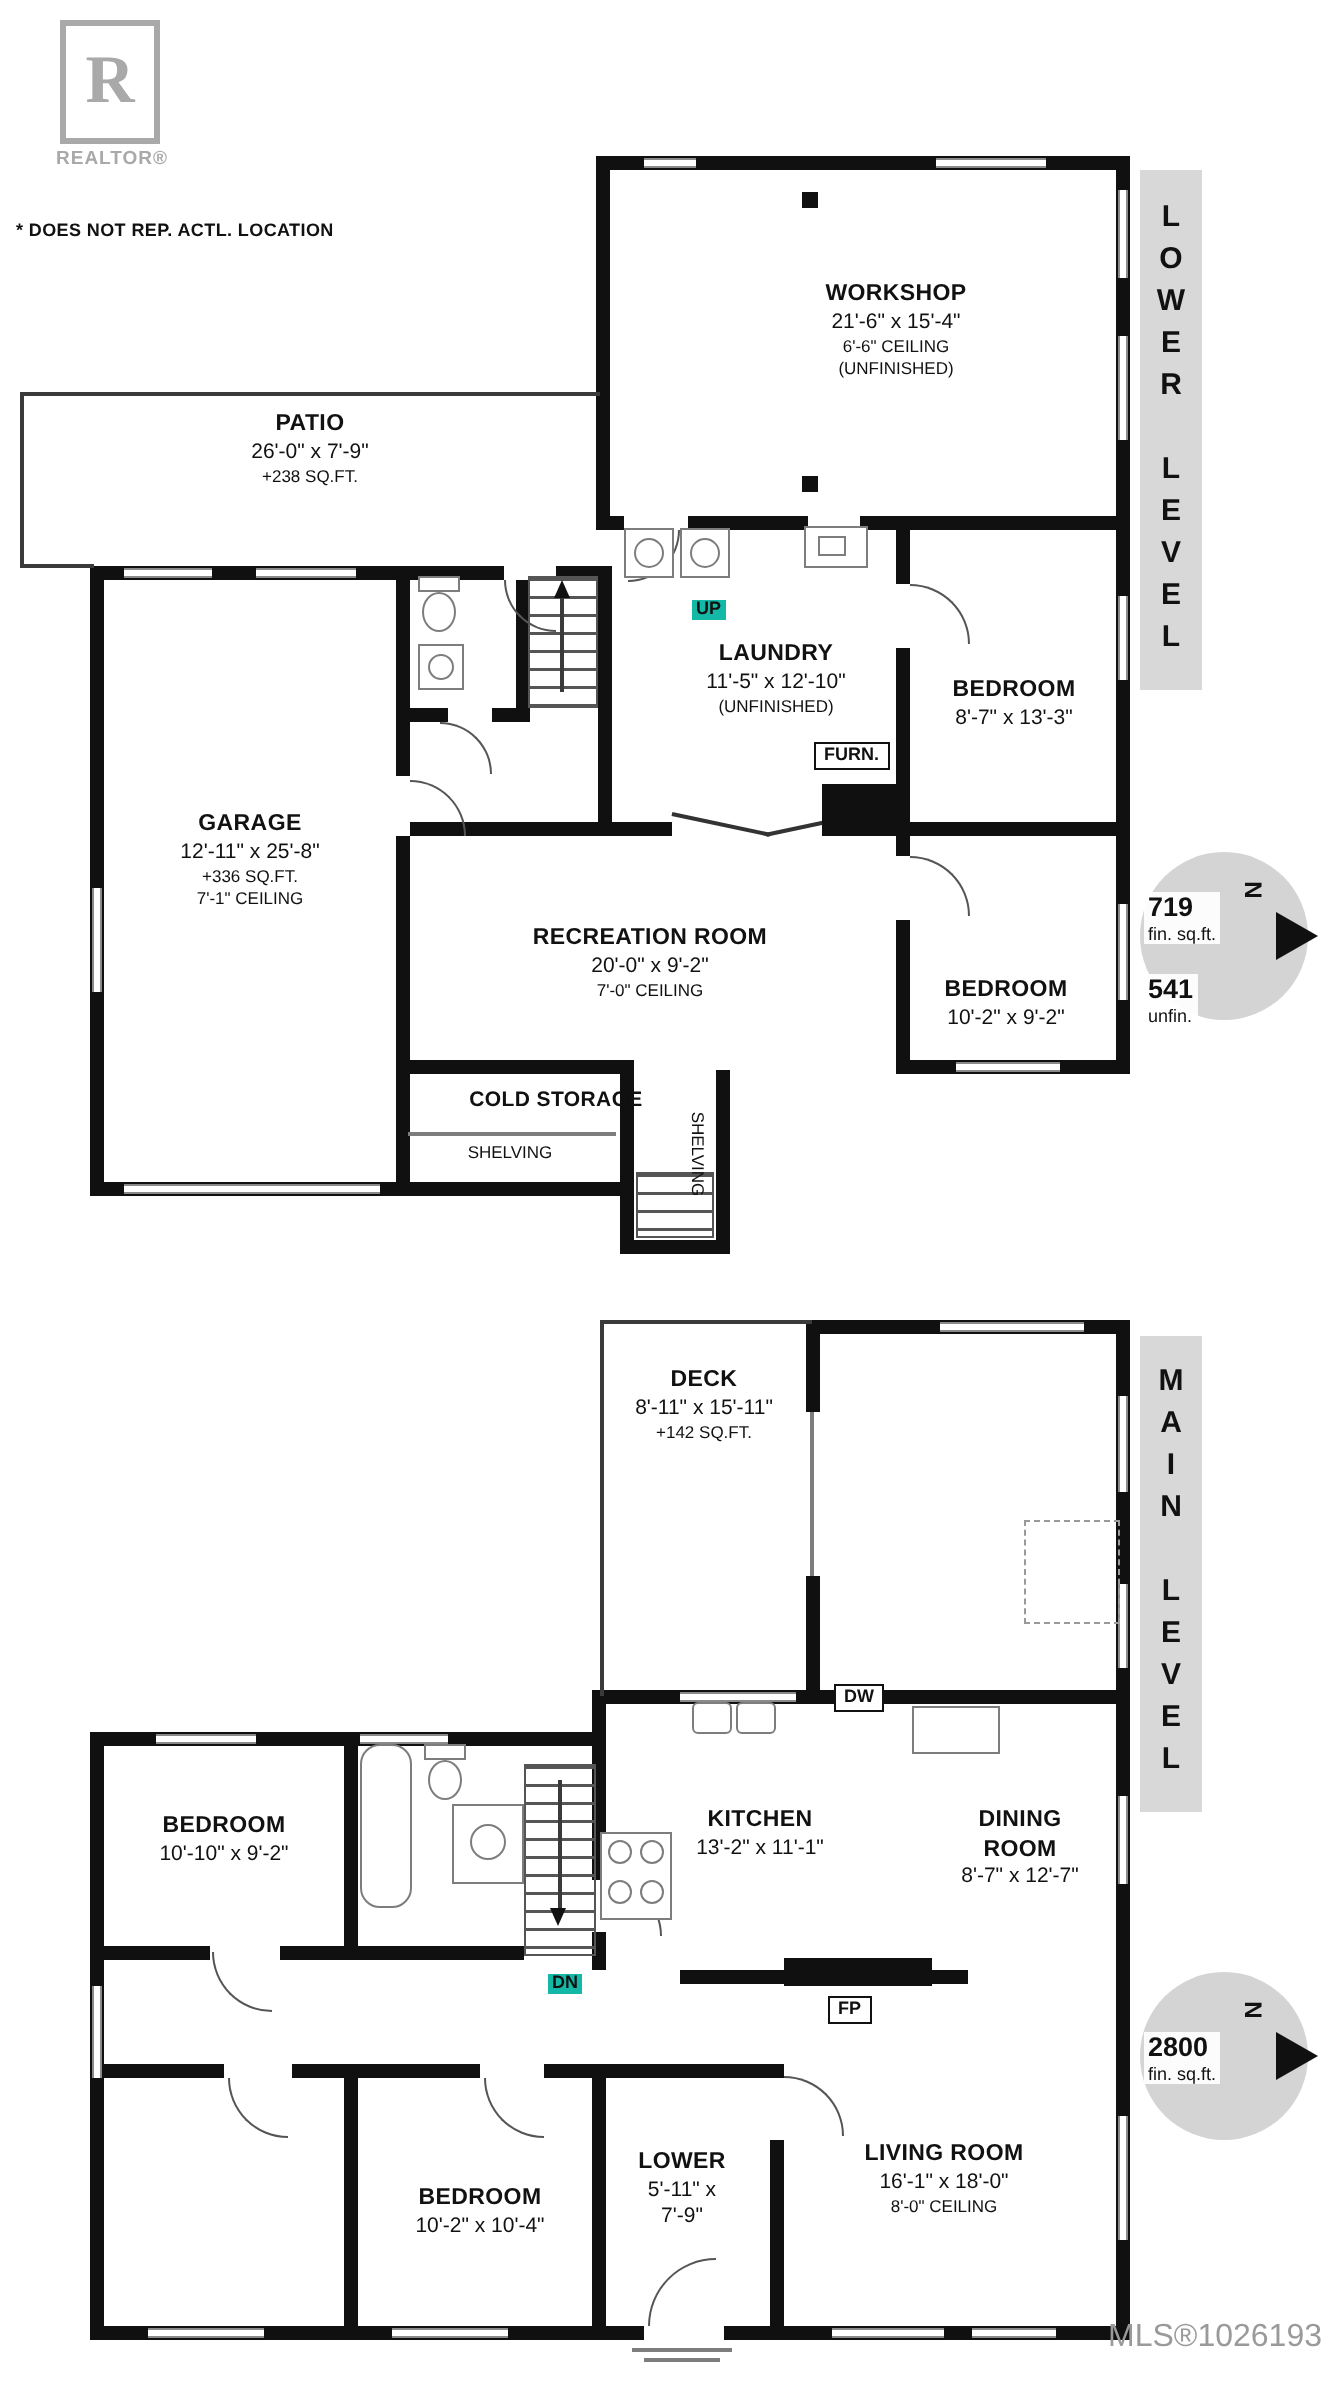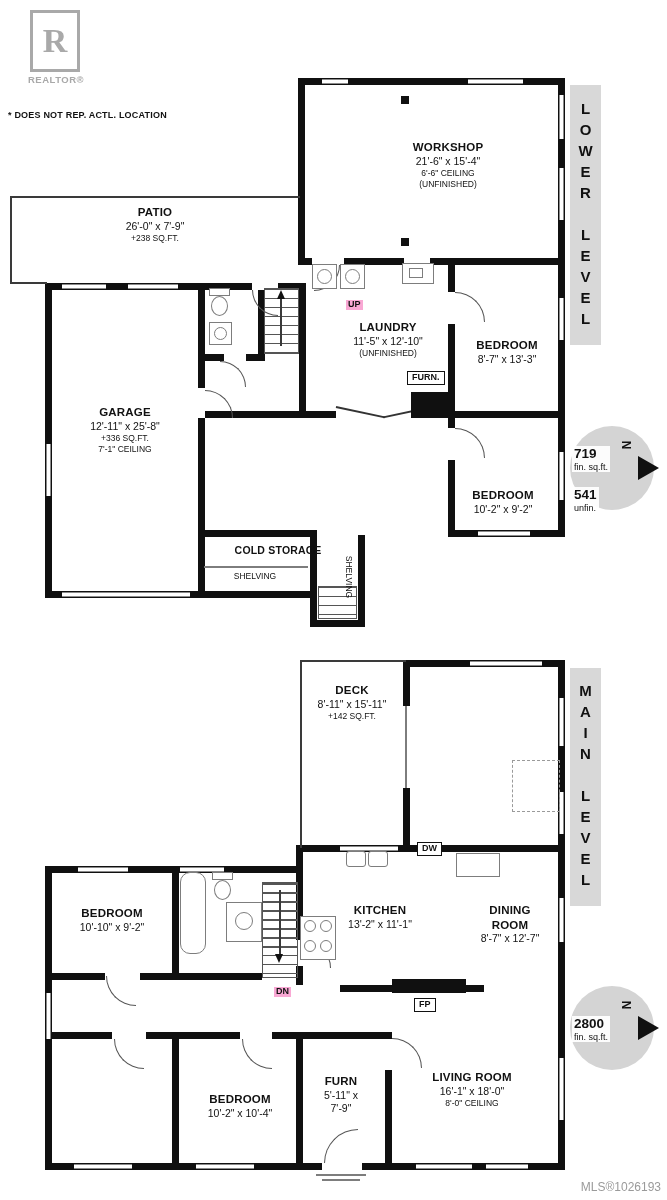--- a/index.html
+++ b/index.html
@@ -13,21 +13,21 @@
   .winV {position:absolute;background:#fff;border-left:1.5px solid #8a8a8a;border-right:1.5px solid #8a8a8a;box-sizing:border-box;}
   .arc  {position:absolute;box-sizing:border-box;}
   .leaf {position:absolute;background:#333;height:1.8px;}
   .lbl  {position:absolute;transform:translateX(-50%);text-align:center;line-height:1.28;}
   .rn   {font-weight:bold;font-size:11.5px;letter-spacing:.2px;}
   .rd   {font-size:10.5px;white-space:nowrap;}
   .rd.wrap {white-space:normal;}
   .rs   {font-size:8.5px;white-space:nowrap;}
   .tag  {position:absolute;font-size:9px;font-weight:bold;background:#fff;border:1.5px solid #111;
          padding:1px 4px;line-height:1.1;}
-  .mini {position:absolute;font-size:9px;font-weight:bold;background:#f9a8d4;padding:0 2px;line-height:1.1;}
+  .mini {position:absolute;font-size:9px;font-weight:bold;background:#14b8a6;padding:0 2px;line-height:1.1;}
   .banner {position:absolute;width:31px;background:#d8d8d8;display:flex;align-items:center;justify-content:center;}
   .banner span {writing-mode:vertical-rl;text-orientation:upright;font-weight:bold;font-size:15px;
                 letter-spacing:4px;line-height:1;color:#111;}
   .circle {position:absolute;width:84px;height:84px;border-radius:50%;background:#d4d4d4;}
   .tri-e {position:absolute;width:0;height:0;border-top:12px solid transparent;border-bottom:12px solid transparent;border-left:21px solid #101010;}
   .tri-n {position:absolute;width:0;height:0;border-left:4px solid transparent;border-right:4px solid transparent;border-bottom:9px solid #111;}
   .tri-s {position:absolute;width:0;height:0;border-left:4px solid transparent;border-right:4px solid transparent;border-top:9px solid #111;}
   .nmark {position:absolute;font-weight:bold;font-size:12px;transform:rotate(90deg);}
   .sq   {position:absolute;background:rgba(255,255,255,.93);padding:0 2px;line-height:1.15;}
   .sq .v {font-weight:bold;font-size:13.5px;}
@@ -36,21 +36,21 @@
            repeating-linear-gradient(to bottom,#555 0,#555 1.5px,transparent 1.5px,transparent 9px);}
   .fx  {position:absolute;border:1.2px solid #7d7d7d;box-sizing:border-box;background:#fff;}
   .fxc {position:absolute;border:1.2px solid #7d7d7d;border-radius:50%;box-sizing:border-box;background:#fff;}
   .dashedbox {position:absolute;border:1.5px dashed #9a9a9a;}
   .vtext {position:absolute;font-size:8.5px;text-align:center;transform:rotate(90deg);}
   .logo {position:absolute;left:30px;top:10px;width:44px;height:56px;border:3px solid #a9a9a9;
          display:flex;align-items:center;justify-content:center;}
   .logo span {font-family:"Liberation Serif", serif;font-weight:bold;font-size:34px;color:#a9a9a9;}
   .brand {position:absolute;left:28px;top:74px;font-size:9.5px;font-weight:bold;color:#a9a9a9;letter-spacing:.5px;}
   .disclaimer {position:absolute;left:8px;top:110px;font-size:9px;font-weight:bold;letter-spacing:.2px;}
-  .mls {position:absolute;right:6px;bottom:6px;font-size:12px;color:#9a9a9a;}
+  .mls {position:absolute;right:6px;bottom:22px;font-size:16px;color:#9a9a9a;}
 </style>
 </head>
 <body>
 
 <div class="plan">
 
   <div class="logo">
     <span>R</span>
   </div>
   <div class="brand">REALTOR®</div>
@@ -174,20 +174,25 @@
   <div class="lbl" style="left:507px;top:338px;width:110px">
     <div class="rn">BEDROOM</div>
     <div class="rd">8'-7" x 13'-3"</div>
   </div>
   <div class="lbl" style="left:125px;top:405px;width:120px">
     <div class="rn">GARAGE</div>
     <div class="rd">12'-11" x 25'-8"</div>
     <div class="rs">+336 SQ.FT.</div>
     <div class="rs">7'-1" CEILING</div>
   </div>
+  <div class="lbl" style="left:325px;top:462px;width:160px">
+    <div class="rn">RECREATION ROOM</div>
+    <div class="rd">20'-0" x 9'-2"</div>
+    <div class="rs">7'-0" CEILING</div>
+  </div>
   <div class="lbl" style="left:503px;top:488px;width:110px">
     <div class="rn">BEDROOM</div>
     <div class="rd">10'-2" x 9'-2"</div>
   </div>
   <div class="lbl" style="left:278px;top:544px;width:120px">
     <div class="rn" style="font-size:10.5px">COLD STORAGE</div>
   </div>
   <div class="lbl" style="left:255px;top:571px;width:80px">
     <div class="rs">SHELVING</div>
   </div>
@@ -285,21 +290,21 @@
   </div>
   <div class="lbl" style="left:510px;top:903px;width:62px">
     <div class="rn">DINING ROOM</div>
     <div class="rd">8'-7" x 12'-7"</div>
   </div>
   <div class="lbl" style="left:240px;top:1092px;width:110px">
     <div class="rn">BEDROOM</div>
     <div class="rd">10'-2" x 10'-4"</div>
   </div>
   <div class="lbl" style="left:341px;top:1074px;width:56px">
-    <div class="rn">FURN</div>
+    <div class="rn">LOWER</div>
     <div class="rd wrap">5'-11" x 7'-9"</div>
   </div>
   <div class="lbl" style="left:472px;top:1070px;width:130px">
     <div class="rn">LIVING ROOM</div>
     <div class="rd">16'-1" x 18'-0"</div>
     <div class="rs">8'-0" CEILING</div>
   </div>
 
   <div class="mls">MLS®1026193</div>
 </div>

